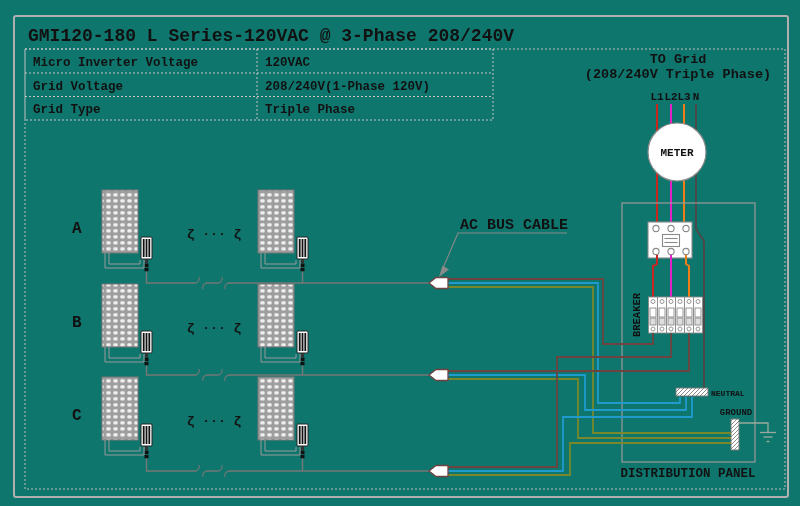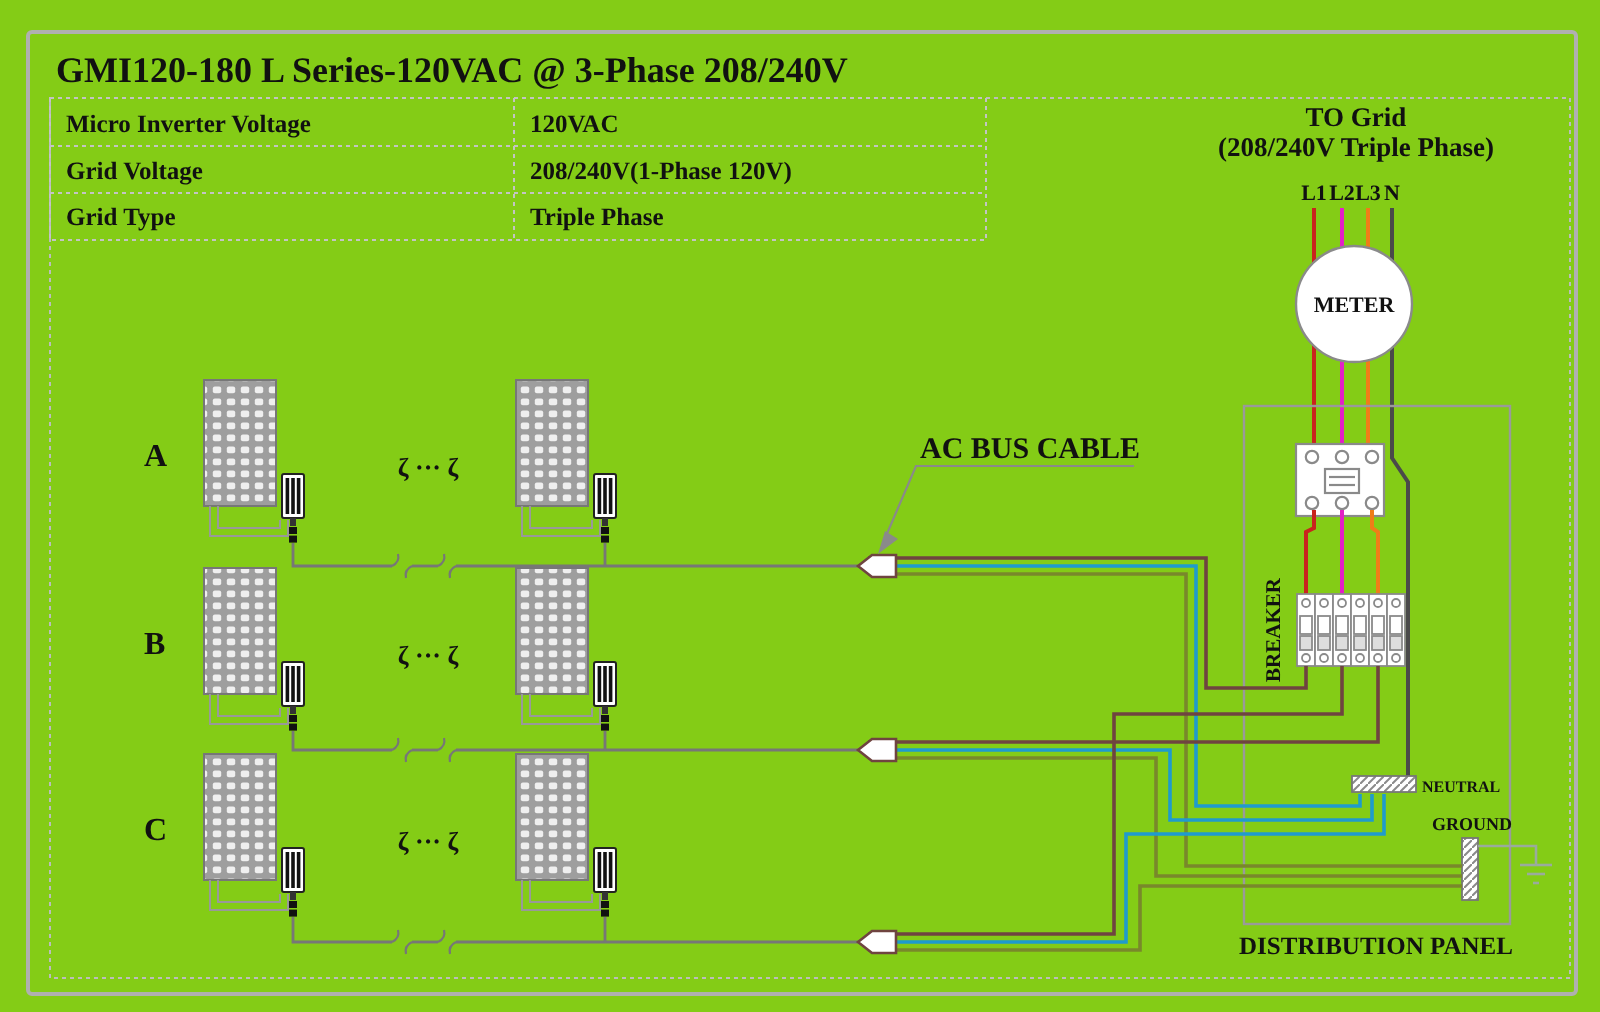--- a/index.html
+++ b/index.html
@@ -1,17 +1,17 @@
 <!DOCTYPE html>
 <html><head>
 <meta charset="utf-8">
 <style>
   html,body{margin:0;padding:0;background:#fff;}
-  #stage{position:relative;width:800px;height:506px;background:#84cc16;overflow:hidden;
-         font-family:Liberation Serif, serif;}
+  #stage{position:relative;width:800px;height:506px;background:#0f766e;overflow:hidden;
+         font-family:Liberation Mono, monospace;}
   svg{position:absolute;left:0;top:0;}
   text{fill:#111;}
 </style>
 </head>
 <body>
 
 <div id="stage">
 <svg width="800" height="506" viewBox="0 0 800 506">
   <defs>
     <pattern id="cells" width="7" height="6" patternUnits="userSpaceOnUse">

